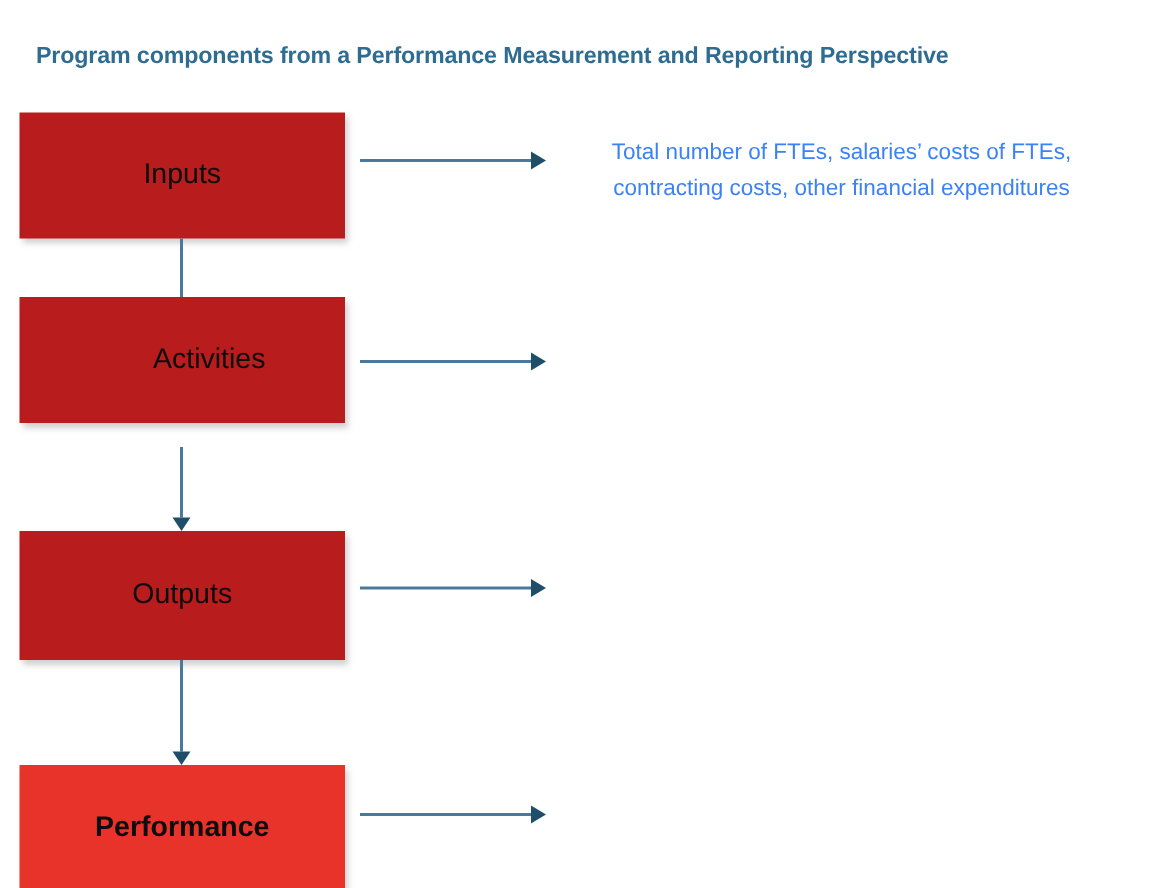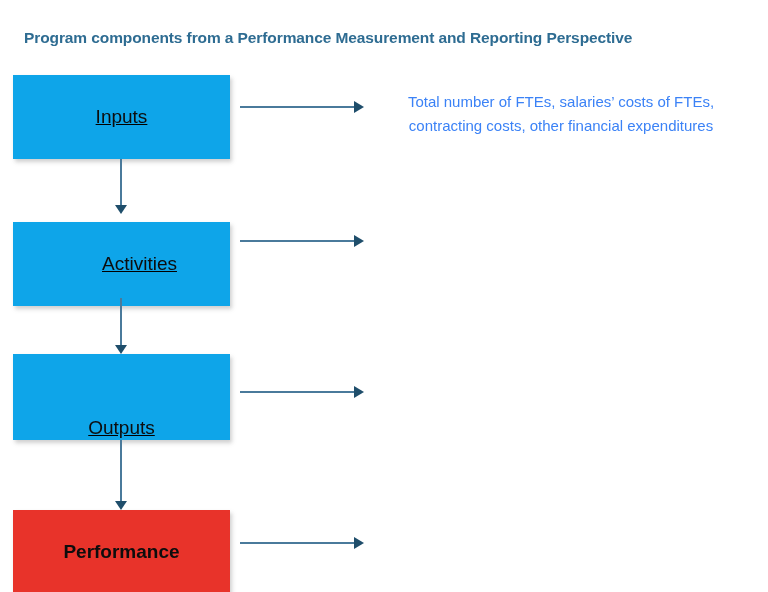--- a/index.html
+++ b/index.html
@@ -49,27 +49,27 @@
     justify-content: center;
     box-shadow: 2px 3px 4px rgba(120,120,120,0.35);
     box-sizing: border-box;
   }
   .stage-box .stage-label {
     font-size: 19px;
     color: #0d0d0d;
     line-height: 24px;
     text-align: center;
   }
-  .stage-box.is-green { background: #0ea5e9; text-decoration: underline; }
+  .stage-box.is-green { background: #b91c1c; }
   .stage-box.is-red   { background: #E8332A; }
   .stage-box.is-red .stage-label { font-weight: bold; }
 
   #stage-box-inputs      { top: 55px;  height: 84px; }
-  #stage-box-activities  { top: 202px; height: 84px; padding-left: 36px; }
-  #stage-box-outputs     { top: 334px; height: 86px; align-items: flex-end; }
+  #stage-box-activities  { top: 178px; height: 84px; padding-left: 36px; }
+  #stage-box-outputs     { top: 334px; height: 86px; }
   #stage-box-performance { top: 490px; height: 84px; }
 
   
   .v-arrow {
     position: absolute;
     left: 115px;
     width: 12px;
   }
   .v-arrow .v-stem {
     position: absolute;

